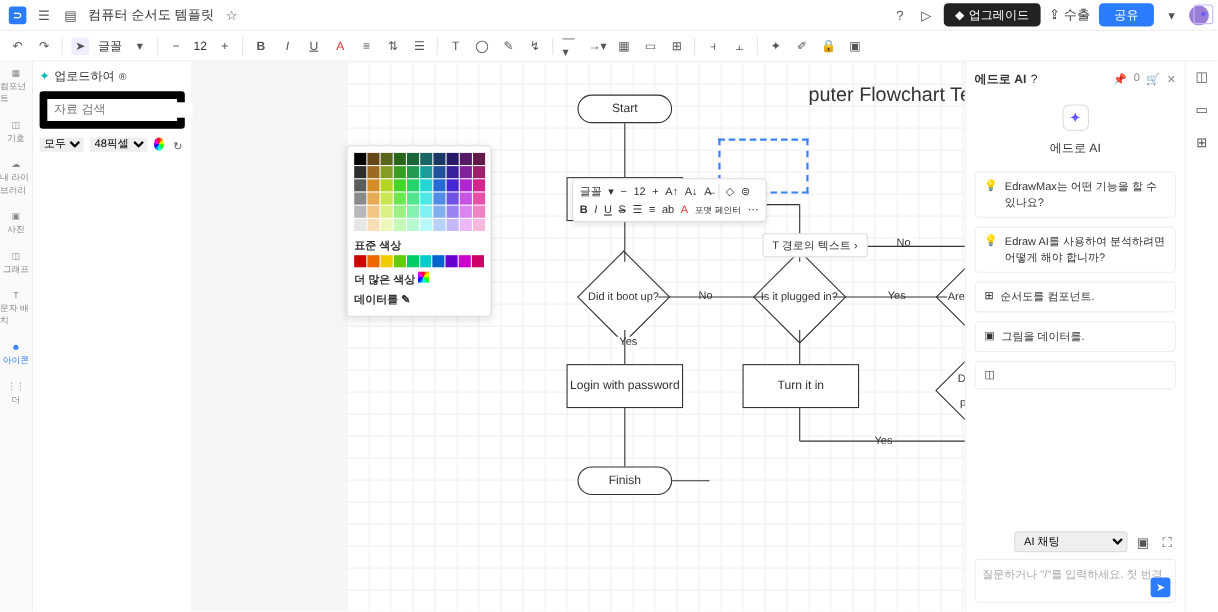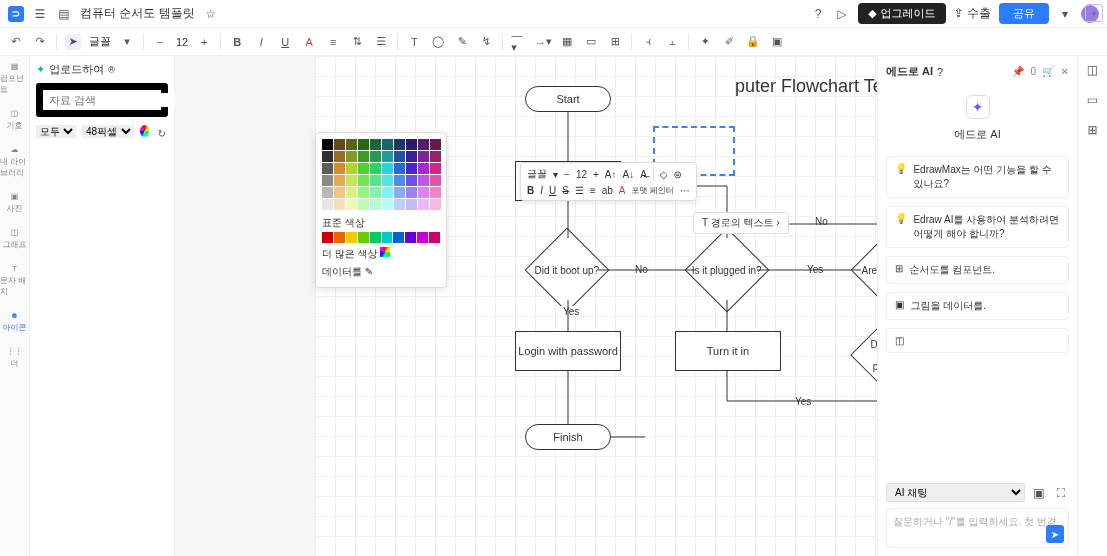--- a/index.html
+++ b/index.html
@@ -33,21 +33,21 @@
 .panel-controls select { border: none; font-size: 10px; }
 
 .canvas-area { flex: 1; position: relative; background: #f5f5f5; overflow: hidden; }
 .canvas { position: absolute; left: 140px; top: 0; width: 720px; height: 556px; background: #fff; background-image: linear-gradient(#eee 1px, transparent 1px), linear-gradient(90deg, #eee 1px, transparent 1px); background-size: 20px 20px; }
 
 
 .color-popover { position: absolute; left: 140px; top: 76px; width: 132px; background: #fff; border: 1px solid #ddd; border-radius: 4px; box-shadow: 0 2px 8px rgba(0,0,0,0.12); padding: 6px; z-index: 100; font-size: 10px; }
 .color-grid { display: grid; grid-template-columns: repeat(10, 11px); gap: 1px; margin-bottom: 6px; }
 .color-cell { width: 11px; height: 11px; cursor: pointer; }
 .color-row { display: flex; gap: 1px; margin-bottom: 4px; }
-.color-label { font-size: 10px; margin: 4px 0 2px; }
+.color-label { font-size: 10px; margin: 4px 0 2px; font-weight: bold; }
 
 
 .float-toolbar { position: absolute; left: 345px; top: 106px; background: #fff; border: 1px solid #ddd; border-radius: 4px; box-shadow: 0 2px 6px rgba(0,0,0,0.1); padding: 4px 6px; display: flex; flex-direction: column; gap: 4px; z-index: 50; }
 .float-toolbar-row { display: flex; gap: 6px; align-items: center; font-size: 10px; }
 .path-label { position: absolute; left: 518px; top: 156px; background: #fff; border: 1px solid #ddd; border-radius: 3px; padding: 3px 8px; font-size: 10px; }
 
 
 .shape { position: absolute; display: flex; align-items: center; justify-content: center; text-align: center; font-size: 11px; background: #fff; }
 .rounded { border: 1px solid #333; border-radius: 16px; }
 .rect { border: 1px solid #333; }
@@ -59,21 +59,21 @@
 
 .ai-panel { width: 200px; border-left: 1px solid #eee; display: flex; flex-direction: column; padding: 8px; gap: 8px; }
 .ai-header { display: flex; align-items: center; gap: 4px; font-size: 11px; }
 .ai-header-right { margin-left: auto; display: flex; gap: 6px; align-items: center; font-size: 10px; color: #888; }
 .ai-logo { width: 24px; height: 24px; border: 1px solid #ddd; border-radius: 6px; margin: 8px auto 0; display: flex; align-items: center; justify-content: center; color: #6b5cff; font-size: 14px; }
 .ai-title { text-align: center; font-size: 11px; margin-bottom: 6px; }
 .ai-suggest { border: 1px solid #eee; border-radius: 4px; padding: 6px 8px; font-size: 10px; display: flex; gap: 6px; align-items: flex-start; cursor: pointer; }
 .ai-more { text-align: center; font-size: 10px; color: #2b7cff; margin-top: 4px; }
 .ai-input-area { margin-top: auto; }
 .ai-select-row { display: flex; gap: 6px; align-items: center; margin-bottom: 6px; }
-.ai-select-row select { border: 1px solid #ddd; border-radius: 3px; padding: 2px 4px; font-size: 10px; flex: 1; }
+.ai-select-row select { border: 1px solid #ddd; border-radius: 3px; padding: 2px 4px; font-size: 10px; flex: 1; margin-left: 36px; }
 .ai-textarea { border: 1px solid #eee; border-radius: 4px; padding: 6px; font-size: 10px; color: #aaa; height: 40px; position: relative; }
 .ai-send { position: absolute; right: 4px; bottom: 4px; width: 18px; height: 18px; background: #2b7cff; border-radius: 3px; display: flex; align-items: center; justify-content: center; color: #fff; font-size: 10px; }
 .ai-send-icon { position: absolute; right: 4px; top: 4px; width: 18px; height: 18px; border: 1px solid #c8b8ff; border-radius: 3px; display: flex; align-items: center; justify-content: center; color: #6b5cff; font-size: 10px; }
 
 .rightbar { width: 30px; border-left: 1px solid #eee; display: flex; flex-direction: column; align-items: center; padding-top: 6px; gap: 14px; }
 
 svg { display: block; }
 </style>
 </head>
 <body>

